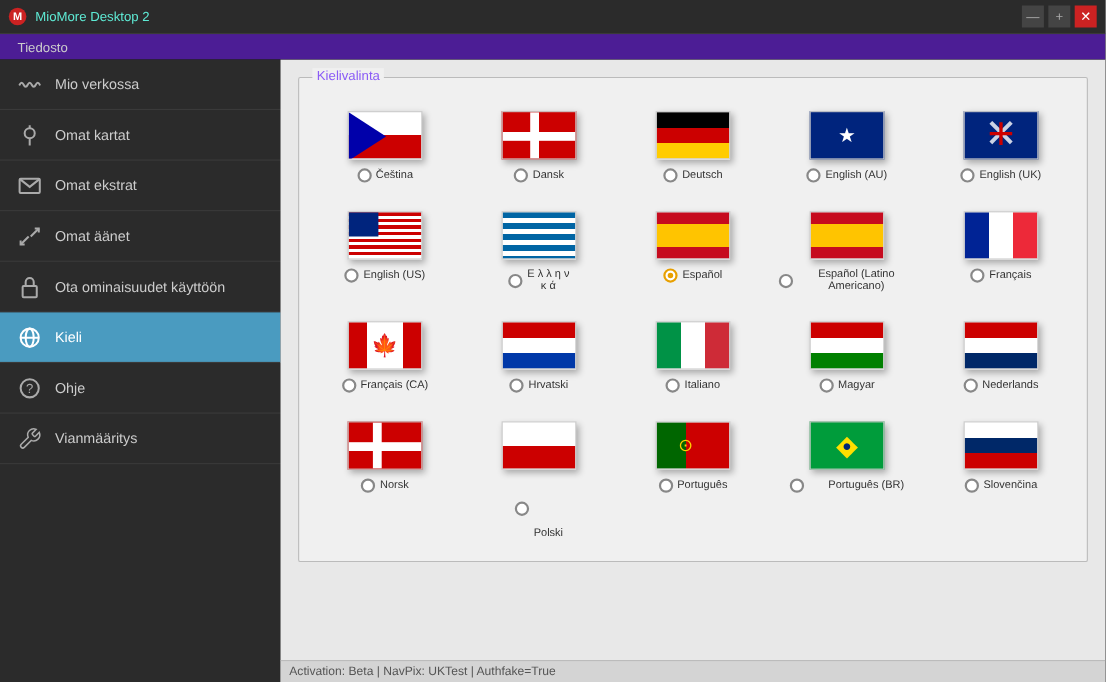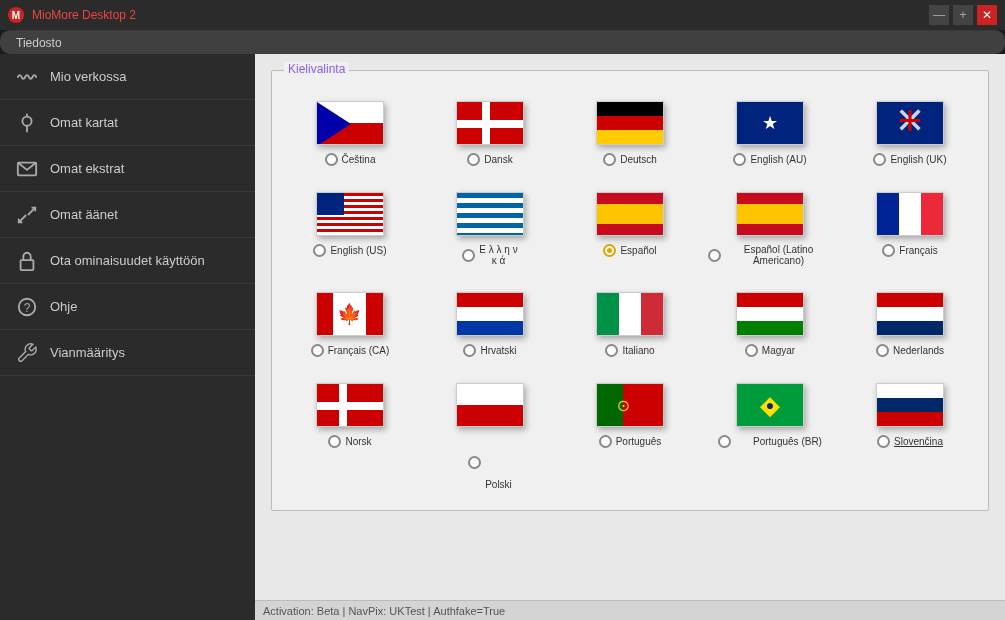--- a/index.html
+++ b/index.html
@@ -35,21 +35,21 @@
       background: #cc2222;
       border-radius: 50%;
       display: flex;
       align-items: center;
       justify-content: center;
       font-size: 10px;
       color: white;
       font-weight: bold;
     }
     .title-bar-text {
-      color: #ef4444;
+      color: #5eead4;
       font-size: 12px;
     }
     .title-bar-controls {
       display: flex;
       gap: 4px;
     }
     .title-btn {
       width: 20px;
       height: 20px;
       background: #444;
@@ -58,28 +58,27 @@
       font-size: 12px;
       cursor: pointer;
       display: flex;
       align-items: center;
       justify-content: center;
     }
     .title-btn.close { background: #cc2222; color: white; }
 
     
     .menu-bar {
-      background: #404040;
+      background: #4c1d95;
       height: 24px;
       display: flex;
       align-items: center;
       padding: 0 8px;
       border-top: 1px solid #3a3a3a;
       flex-shrink: 0;
-      border-radius: 10px;
     }
     .menu-item {
       color: #cccccc;
       font-size: 12px;
       padding: 2px 8px;
       cursor: pointer;
     }
 
     
     .main-layout {
@@ -538,20 +537,30 @@
     <div class="nav-item">
       <div class="nav-icon">
         <svg class="icon-svg" viewBox="0 0 24 24">
           <rect x="5" y="11" width="14" height="11" rx="1" stroke="#aaa" stroke-width="2" fill="none"></rect>
           <path d="M8 11V7a4 4 0 0 1 8 0v4" stroke="#aaa" stroke-width="2" fill="none"></path>
         </svg>
       </div>
       <span>Ota ominaisuudet käyttöön</span>
     </div>
 
+    <div class="nav-item active">
+      <div class="nav-icon">
+        <svg class="icon-svg" viewBox="0 0 24 24">
+          <circle cx="12" cy="12" r="9" stroke="white" stroke-width="2" fill="none"></circle>
+          <ellipse cx="12" cy="12" rx="4" ry="9" stroke="white" stroke-width="2" fill="none"></ellipse>
+          <line x1="3" y1="12" x2="21" y2="12" stroke="white" stroke-width="2"></line>
+        </svg>
+      </div>
+      <span>Kieli</span>
+    </div>
 
     <div class="nav-item">
       <div class="nav-icon">
         <svg class="icon-svg" viewBox="0 0 24 24">
           <circle cx="12" cy="12" r="9" stroke="#aaa" stroke-width="2" fill="none"></circle>
           <text x="12" y="17" text-anchor="middle" fill="#aaa" font-size="13" stroke="none">?</text>
         </svg>
       </div>
       <span>Ohje</span>
     </div>
@@ -744,21 +753,21 @@
                 <div class="lang-radio"></div>
                 <span class="lang-label" style="white-space: pre-line; padding-left: 18px;">Português (BR)</span>
               </div>
             </div>
             <div class="lang-item">
               <div class="flag-container">
                 <div class="flag flag-sk"></div>
               </div>
               <div class="lang-radio-row">
                 <div class="lang-radio"></div>
-                <span class="lang-label" style="white-space: pre-line; text-decoration: underline;">Slovenčina</span>
+                <span class="lang-label" style="white-space: pre-line;">Slovenčina</span>
               </div>
             </div>
           </div>
       </div>
     </div>
 
     <div class="status-bar">
       <span>Activation: Beta  |  NavPix: UKTest  |  Authfake=True</span>
     </div>
   </div>

